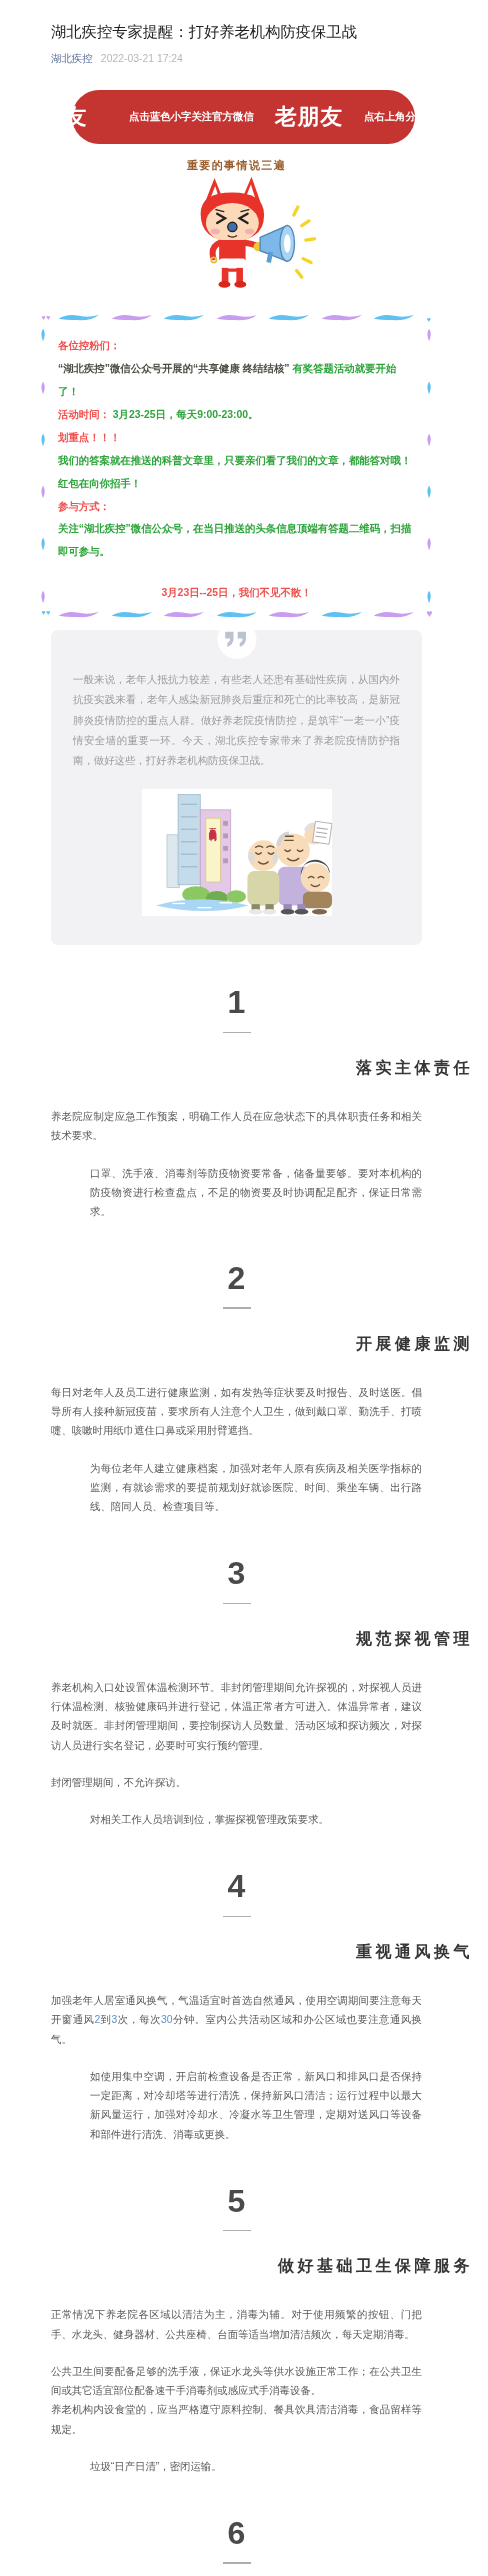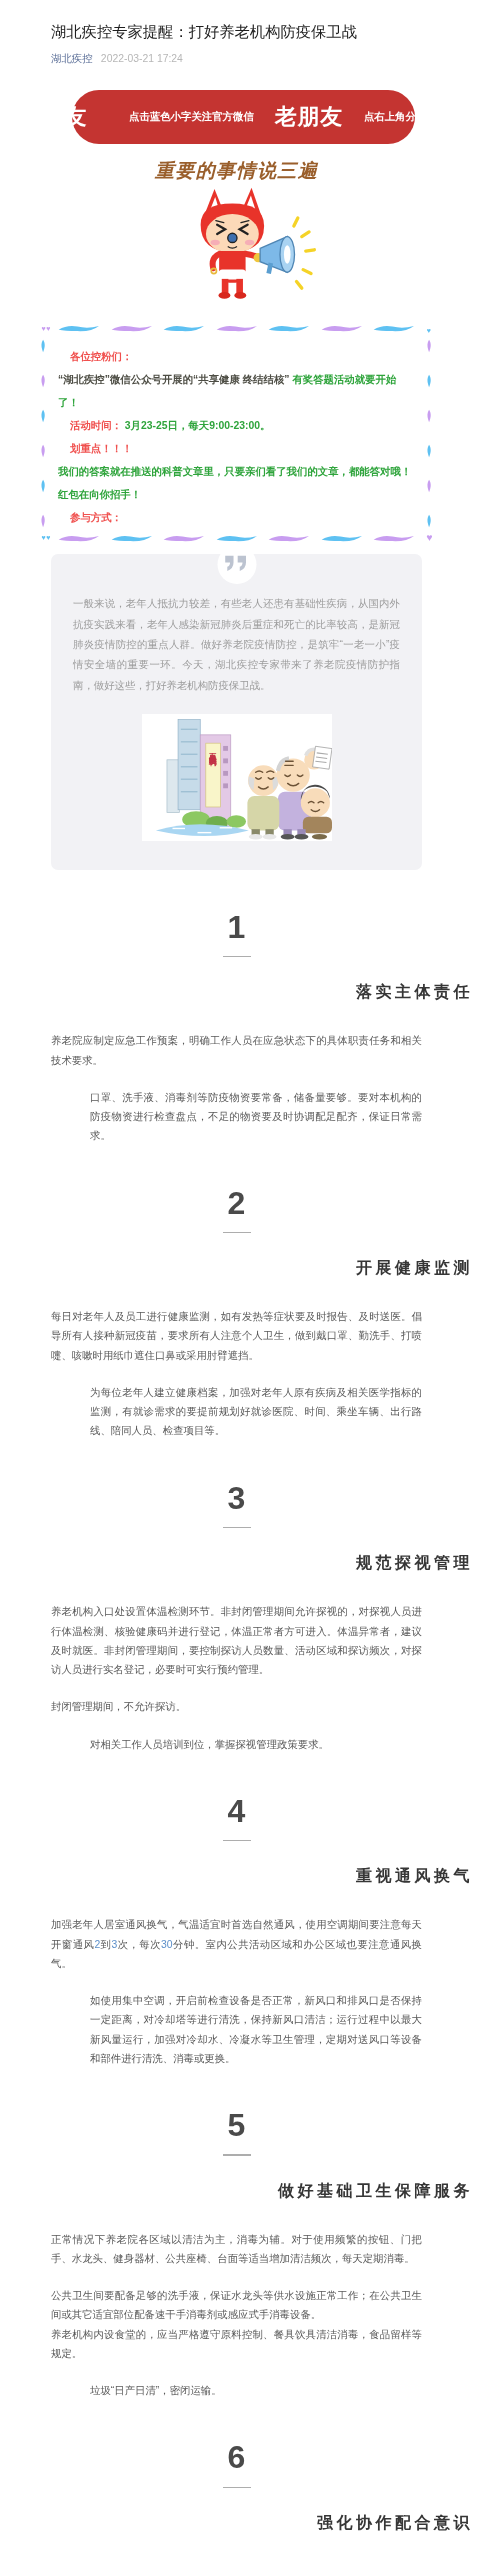--- a/index.html
+++ b/index.html
@@ -17,42 +17,42 @@
   .banner{margin:23.6px 51px 0 72px;width:343px;height:54px;border-radius:27px;
           background:var(--banner-bg,#c43431);display:flex;align-items:center;justify-content:center;
           gap:21px;box-sizing:border-box;padding:0 12.5px;cursor:pointer;}
   .banner-big{color:#fff;font-size:22px;font-weight:bold;letter-spacing:0.7px;white-space:nowrap;}
   .banner-tip{display:flex;flex-direction:row;color:#fff;font-size:10.4px;font-weight:bold;line-height:1.45;white-space:nowrap;}
   .arrow-up{width:10.4px;height:32px;stroke:var(--banner-gold,#b79b4d);stroke-width:3;fill:none;}
   .arrow-curl{width:29px;height:33px;stroke:var(--banner-gold,#b79b4d);stroke-width:3;fill:none;}
 
   
   .mascot{margin-top:14px;text-align:center;}
-  .mascot-caption{font-size:19px;font-weight:bold;color:var(--caption-brown,#9a5f2c);letter-spacing:1.4px;font-style:italic;}
+  .mascot-caption{font-size:11px;font-weight:bold;color:var(--caption-brown,#9a5f2c);letter-spacing:1.4px;}
   .fox{width:180px;height:119px;margin-top:1.4px;cursor:pointer;}
 
   
   .promo{position:relative;margin:18px 40px 0;box-sizing:border-box;padding:18px 18px 14px;}
   .deco-row{position:absolute;left:18px;right:18px;display:flex;gap:11px;height:9px;}
   .deco-row.top{top:0;} .deco-row.bottom{bottom:0;}
   .deco-row svg{flex:1;height:9px;}
   .sw-blue path{fill:var(--deco-blue,#5ec1f2);} .sw-purple path{fill:var(--deco-purple,#c89df0);}
   .deco-col{position:absolute;top:15.3px;bottom:15.3px;width:7px;display:flex;flex-direction:column;justify-content:space-between;align-items:center;}
   .deco-col.left{left:0;} .deco-col.right{right:0;}
   .deco-col svg{width:6.2px;height:14px;}
   .dr-blue path{fill:var(--deco-blue,#5ec1f2);} .dr-purple path{fill:var(--deco-purple,#c89df0);}
   .corner{position:absolute;font-size:7px;line-height:1;letter-spacing:0.7px;}
   .corner.tl{top:1.4px;left:1.4px;color:var(--deco-purple,#c89df0);}
   .corner.tr{top:2.8px;right:1.4px;color:var(--deco-blue,#5ec1f2);}
   .corner.bl{bottom:2.8px;left:1.4px;color:var(--deco-blue,#5ec1f2);}
   .corner.br{bottom:0;right:0;color:var(--deco-purple,#c89df0);font-size:10.4px;}
   .promo-body{position:relative;padding:4.2px 0 0;}
   .promo-line{margin:0;font-size:10.4px;font-weight:bold;line-height:2.2;text-align:left;}
   .promo-line.seg-center{text-align:center;margin-top:18px;}
-  .seg-red{color:var(--promo-red,#f0504e);margin-left:12px;}
+  .seg-red{color:var(--promo-red,#f0504e);}
   .seg-green{color:var(--promo-green,#2ea43b);}
   .seg-dark{color:var(--promo-dark,#4d4d44);}
 
   
   .quote-wrap{position:relative;margin:11px 51px 0;}
   .quote-circle{position:absolute;top:-9.7px;left:50%;transform:translateX(-50%);width:39px;height:39px;
                 border-radius:50%;background:#fff;display:flex;align-items:center;justify-content:center;z-index:2;}
   .qmark{width:23.6px;height:18px;fill:#bcc3d0;}
   .quote-box{margin-top:9.7px;background:var(--quote-bg,#f2f2f5);border-radius:7px;padding:32px 14px 29px;}
   .quote-text{margin:8px;font-size:10.4px;line-height:1.95;color:var(--quote-text,#9c9c9c);text-align:justify;}
@@ -267,21 +267,31 @@
         
             <span class="seg seg-green">我们的答案就在推送的科普文章里，只要亲们看了我们的文章，都能答对哦！红包在向你招手！</span>
           </p>
 
         <p class="promo-line seg-left">
           
         
             <span class="seg seg-red">参与方式：</span>
           </p>
 
-
+        <p class="promo-line seg-left">
+          
+        
+            <span class="seg seg-green">关注“湖北疾控”微信公众号，在当日推送的头条信息顶端有答题二维码，扫描即可参与。</span>
+          </p>
+
+        <p class="promo-line seg-center">
+          
+        
+            <span class="seg seg-red">3月23日--25日，我们不见不散！</span>
+          </p>
       </div>
   </div>
 
   <div class="quote-wrap">
     <div class="quote-circle">
       <svg class="qmark" viewBox="0 0 34 26">
         <path d="M1,1 h12 v10 q0,9 -9,12 v-6 q4,-1 4,-6 h-7 Z"></path>
         <path d="M19,1 h12 v10 q0,9 -9,12 v-6 q4,-1 4,-6 h-7 Z"></path>
       </svg>
     </div>

